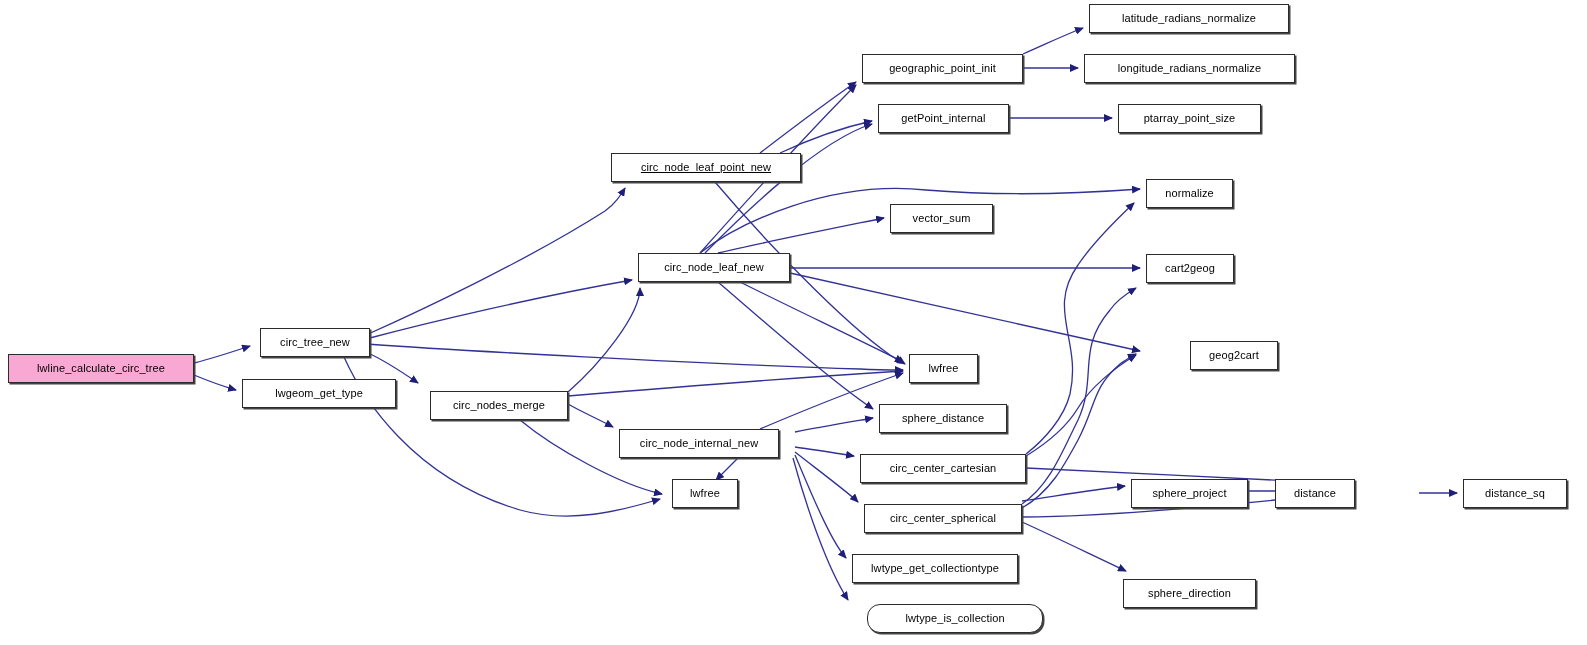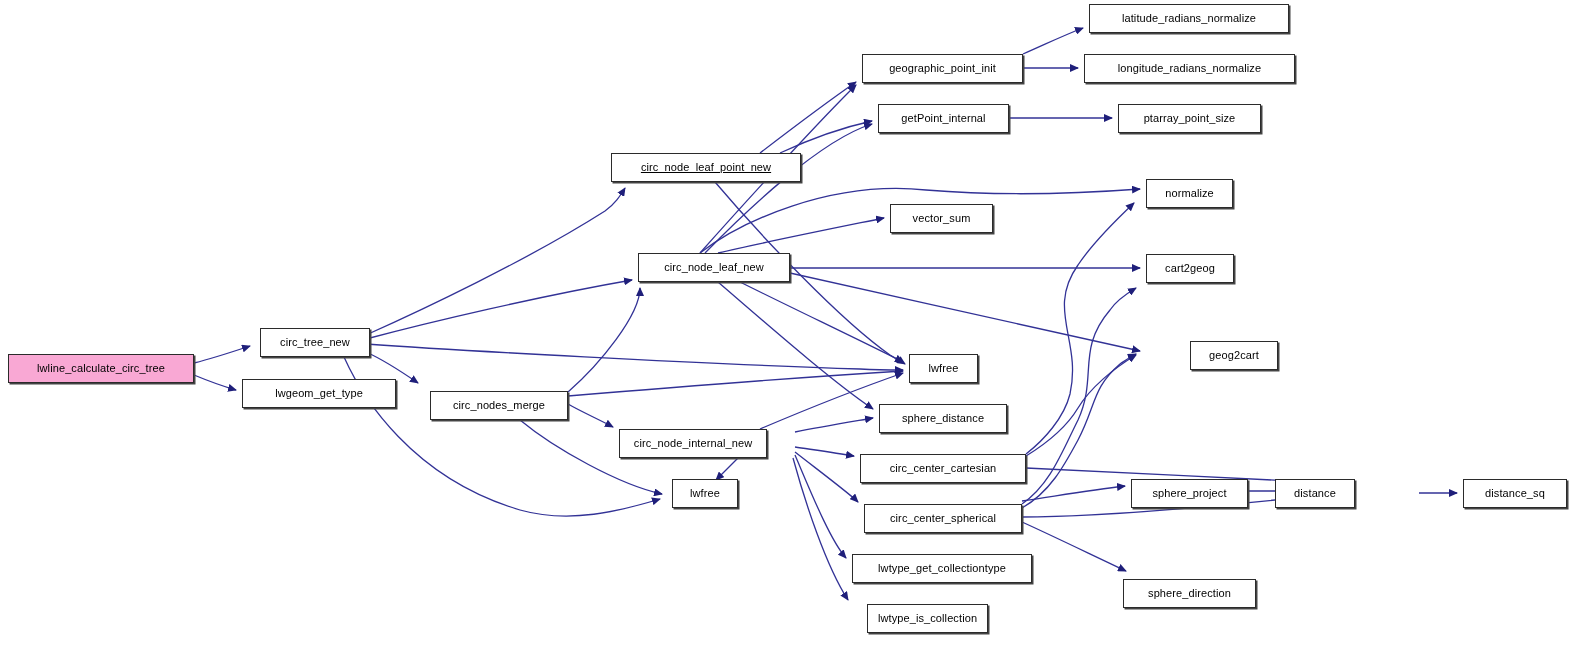--- a/index.html
+++ b/index.html
@@ -98,31 +98,31 @@
         <path d="M1009,118 C1042,118 1080,118 1112,118" fill="none" stroke="#323296" stroke-width="1.3" marker-end="url(#arrow)"></path>
       </g>
   </svg>
   <div id="nodes">
       <div class="node current" style="left: 8px; top: 354px; width: 186px; height: 29px;">lwline_calculate_circ_tree</div>
       <div class="node" style="left: 260px; top: 328px; width: 110px; height: 29px;">circ_tree_new</div>
       <div class="node" style="left: 242px; top: 379px; width: 154px; height: 29px;">lwgeom_get_type</div>
       <div class="node" style="left: 611px; top: 153px; width: 190px; height: 29px; text-decoration: underline;">circ_node_leaf_point_new</div>
       <div class="node" style="left: 638px; top: 253px; width: 152px; height: 29px;">circ_node_leaf_new</div>
       <div class="node" style="left: 430px; top: 391px; width: 138px; height: 29px;">circ_nodes_merge</div>
-      <div class="node" style="left: 619px; top: 429px; width: 148px; height: 29px;">circ_node_internal_new</div>
+      <div class="node" style="left: 619px; top: 429px; width: 160px; height: 29px;">circ_node_internal_new</div>
       <div class="node" style="left: 672px; top: 479px; width: 66px; height: 29px;">lwfree</div>
       <div class="node" style="left: 862px; top: 54px; width: 161px; height: 29px;">geographic_point_init</div>
       <div class="node" style="left: 878px; top: 104px; width: 131px; height: 29px;">getPoint_internal</div>
       <div class="node" style="left: 890px; top: 204px; width: 103px; height: 29px;">vector_sum</div>
       <div class="node" style="left: 909px; top: 354px; width: 69px; height: 29px;">lwfree</div>
       <div class="node" style="left: 879px; top: 404px; width: 128px; height: 29px;">sphere_distance</div>
       <div class="node" style="left: 860px; top: 454px; width: 166px; height: 29px;">circ_center_cartesian</div>
       <div class="node" style="left: 864px; top: 504px; width: 158px; height: 29px;">circ_center_spherical</div>
-      <div class="node" style="left: 852px; top: 554px; width: 180px; height: 29px;">lwtype_get_collectiontype</div>
-      <div class="node" style="left: 867px; top: 604px; width: 121px; height: 29px;">lwtype_is_collection</div>
+      <div class="node" style="left: 852px; top: 554px; width: 166px; height: 29px;">lwtype_get_collectiontype</div>
+      <div class="node" style="left: 867px; top: 604px; width: 176px; height: 29px; border-radius: 13px;">lwtype_is_collection</div>
       <div class="node" style="left: 1089px; top: 4px; width: 200px; height: 29px;">latitude_radians_normalize</div>
       <div class="node" style="left: 1084px; top: 54px; width: 211px; height: 29px;">longitude_radians_normalize</div>
       <div class="node" style="left: 1118px; top: 104px; width: 143px; height: 29px;">ptarray_point_size</div>
       <div class="node" style="left: 1146px; top: 179px; width: 87px; height: 29px;">normalize</div>
       <div class="node" style="left: 1146px; top: 254px; width: 88px; height: 29px;">cart2geog</div>
       <div class="node" style="left: 1146px; top: 341px; width: 88px; height: 29px; margin-left: 44px;">geog2cart</div>
       <div class="node" style="left: 1131px; top: 479px; width: 117px; height: 29px;">sphere_project</div>
       <div class="node" style="left: 1123px; top: 579px; width: 133px; height: 29px;">sphere_direction</div>
       <div class="node" style="left: 1275px; top: 479px; width: 80px; height: 29px;">distance</div>
       <div class="node" style="left: 1463px; top: 479px; width: 104px; height: 29px;">distance_sq</div>

